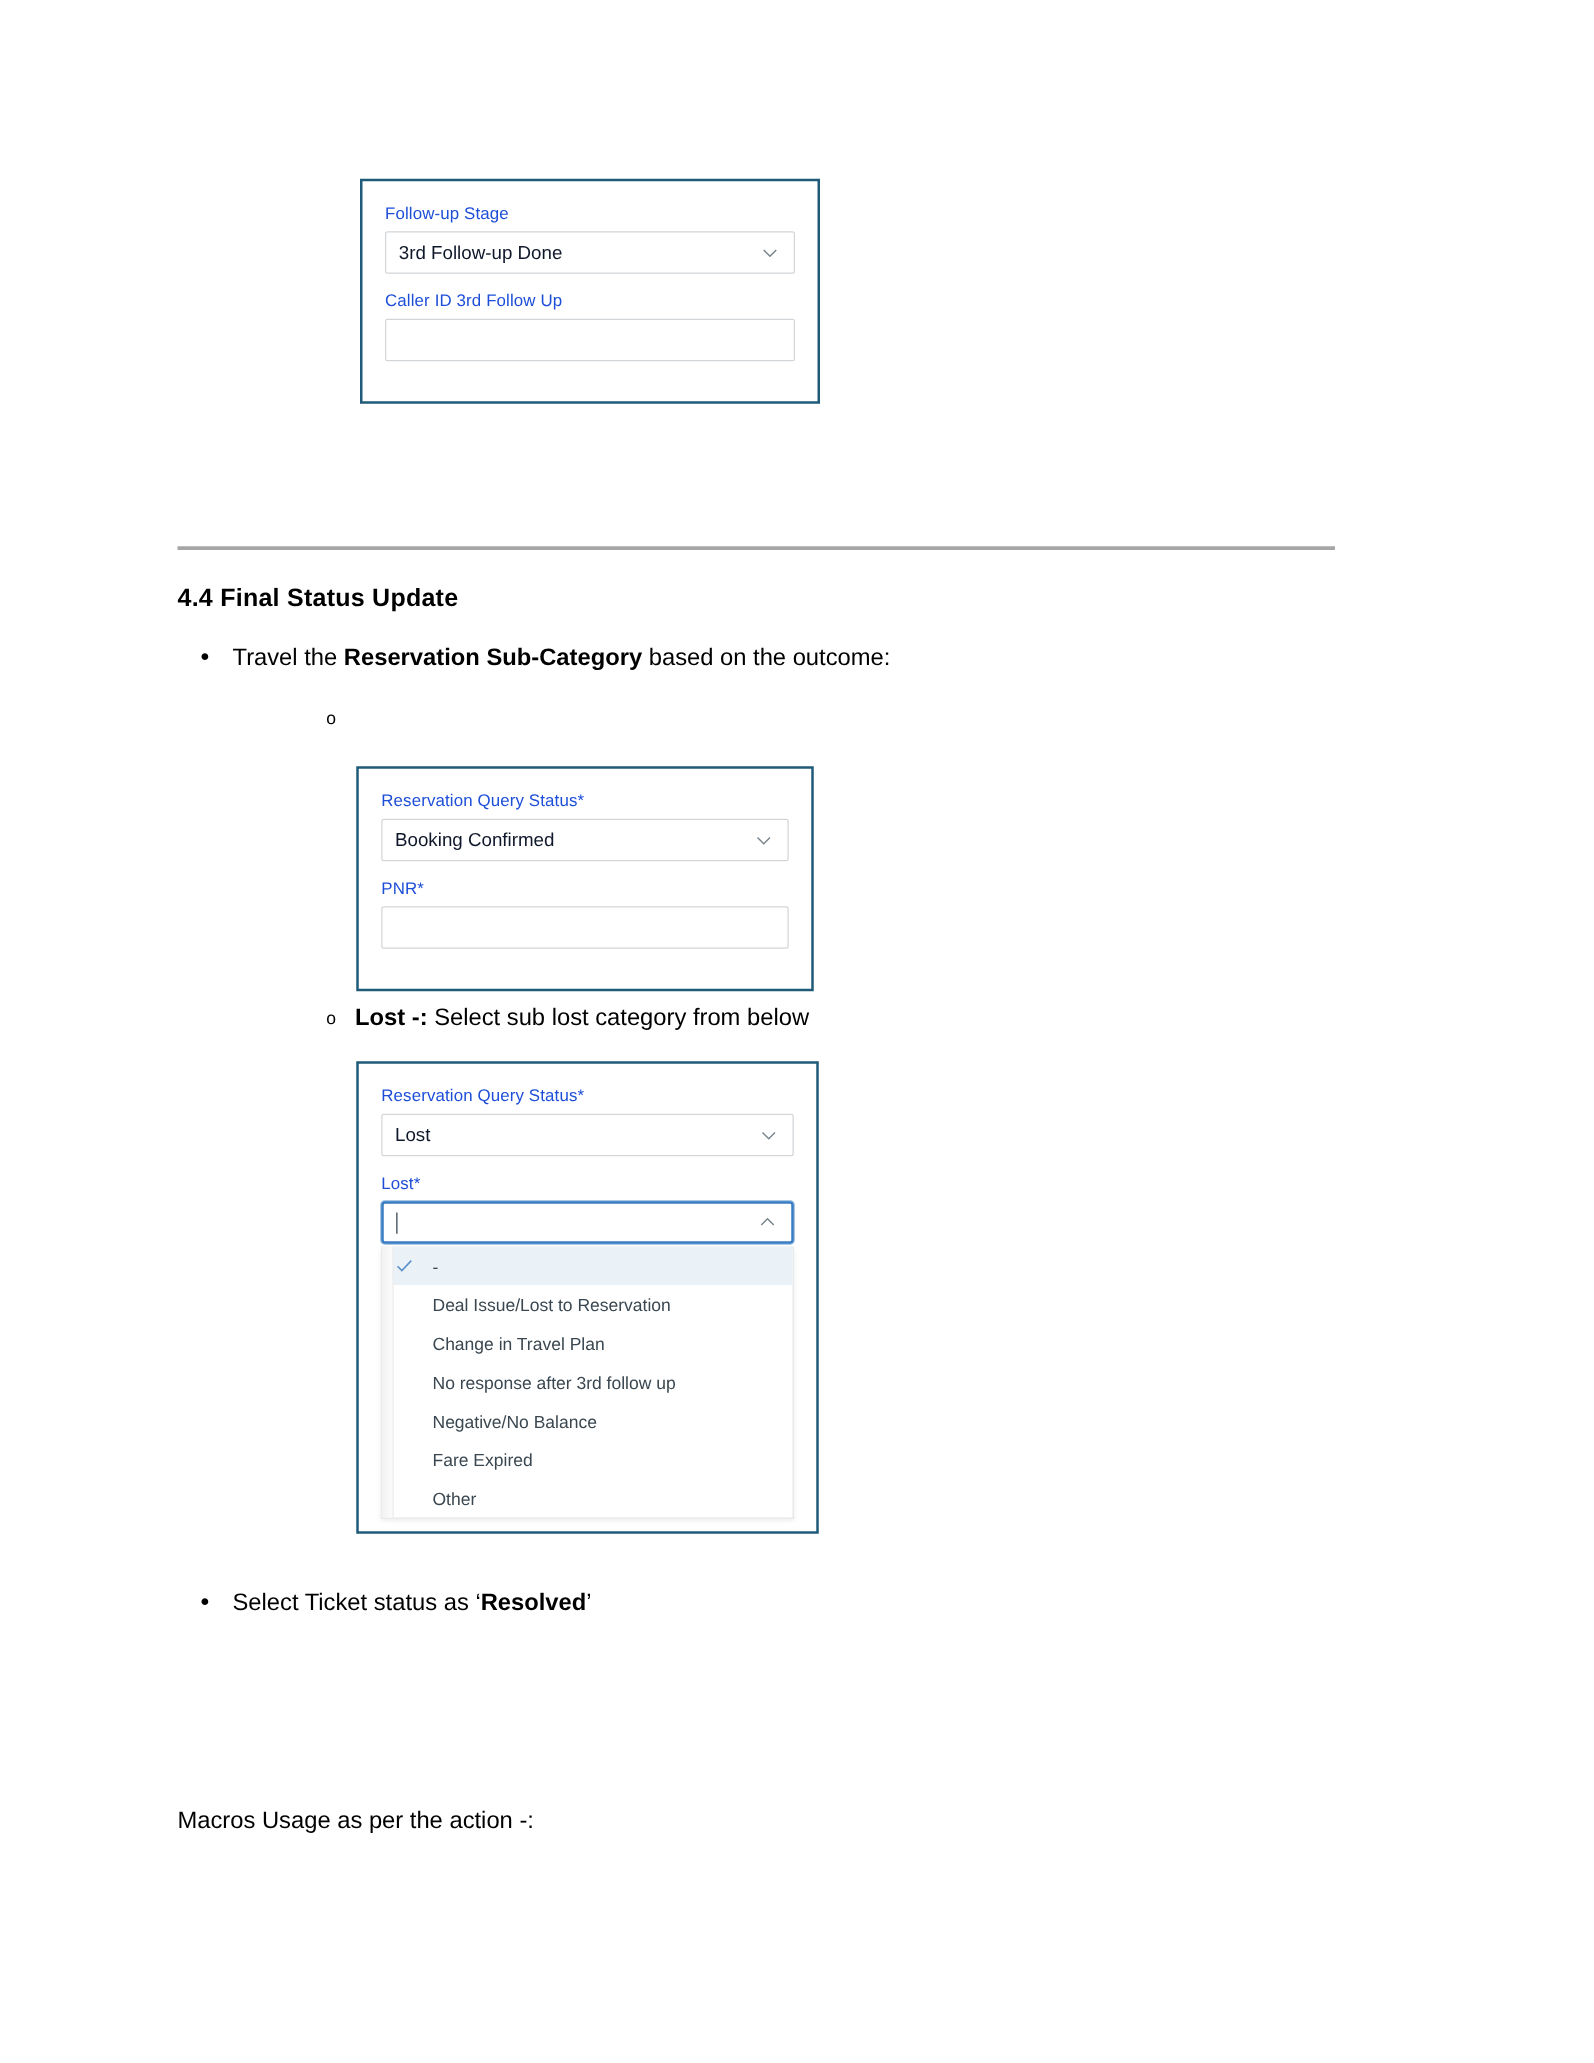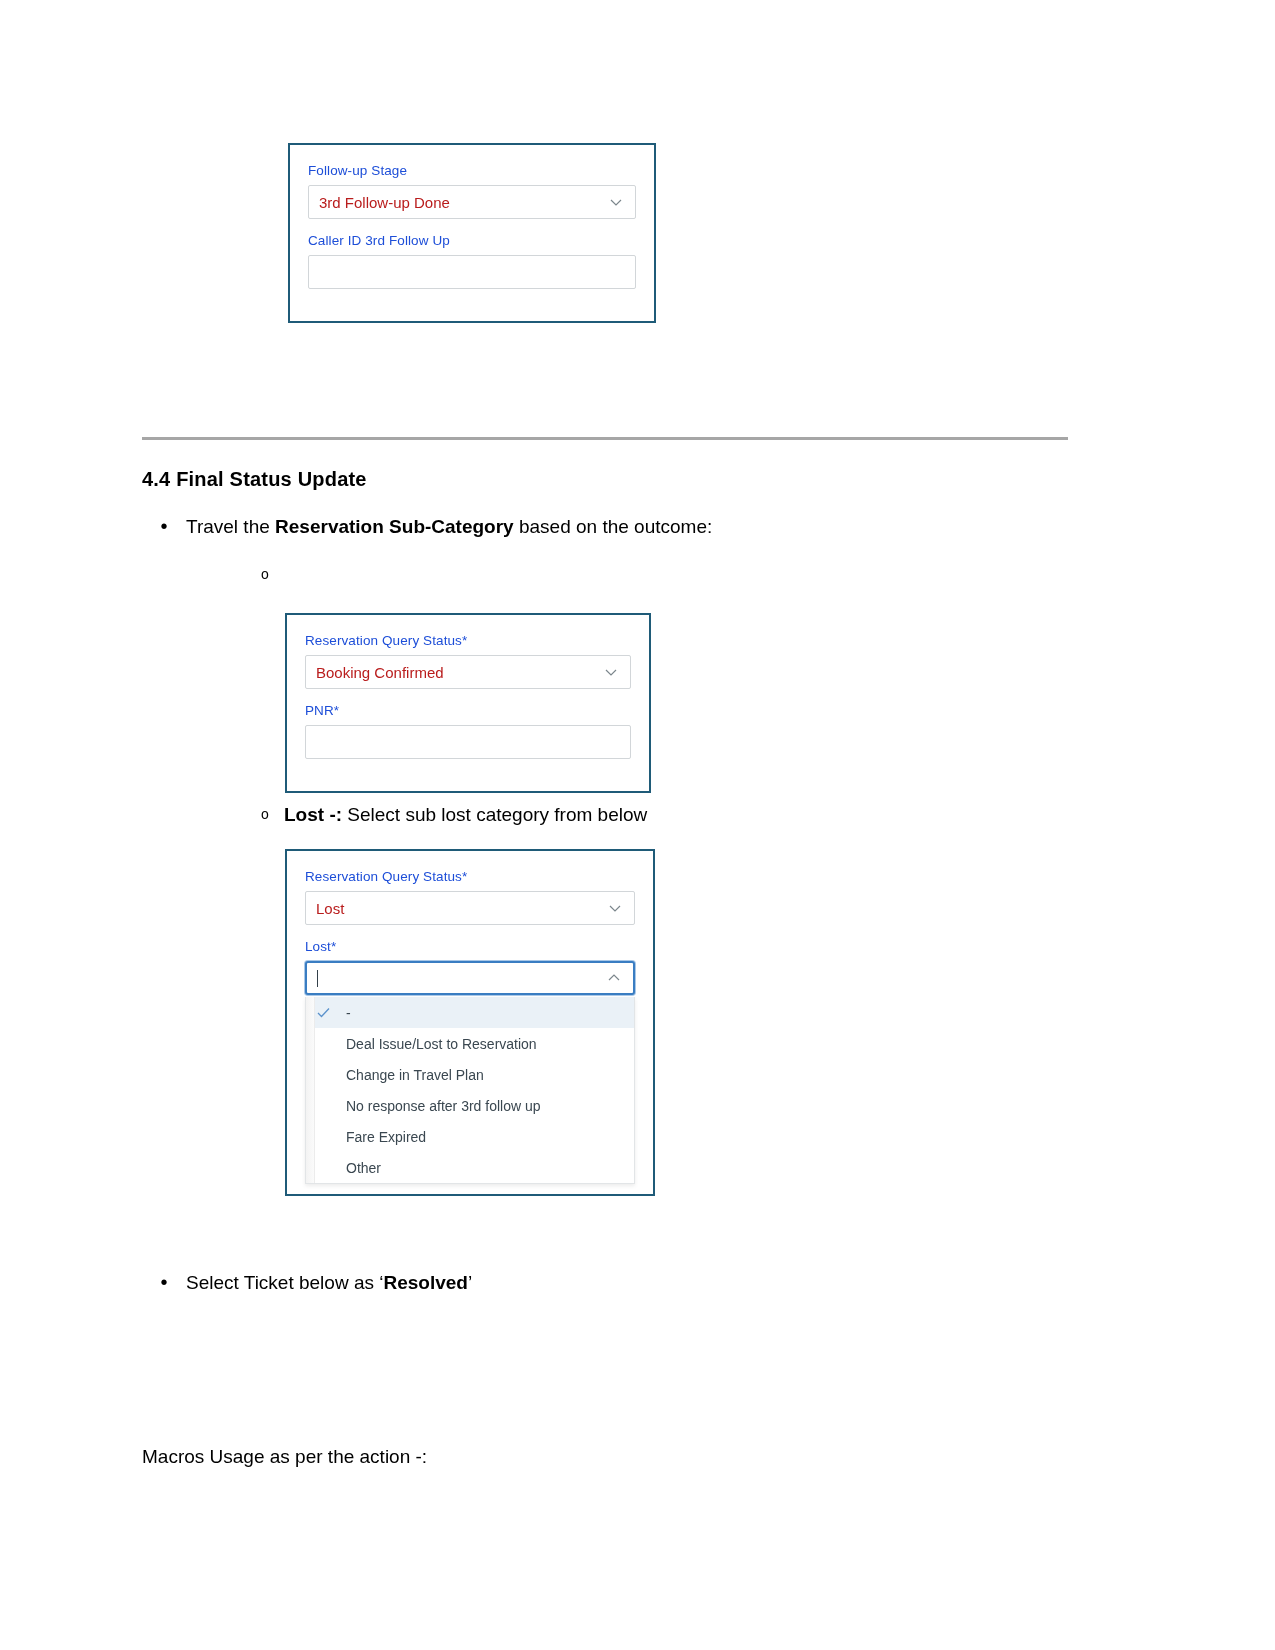--- a/index.html
+++ b/index.html
@@ -49,21 +49,21 @@
     border-radius: 2px;
     height: 34px;
     background: #ffffff;
     display: flex;
     align-items: center;
     padding: 0 10px;
     box-sizing: border-box;
   }
   .crm-input .val {
     font-size: 15px;
-    color: #b91c1c;
+    color: #0f172a;
     flex: 1;
     line-height: 1;
   }
   .crm-input .val.empty { color: #9aa4ab; }
 
   .chev {
     width: 18px;
     height: 18px;
     flex: 0 0 18px;
     color: #7b868c;
@@ -277,36 +277,40 @@
         <div class="crm-option">
           <span class="check"></span>
           <span class="otext">Change in Travel Plan</span>
         </div>
 
         <div class="crm-option">
           <span class="check"></span>
           <span class="otext">No response after 3rd follow up</span>
         </div>
 
+        <div class="crm-option">
+          <span class="check"></span>
+          <span class="otext">Negative/No Balance</span>
+        </div>
 
         <div class="crm-option">
           <span class="check"></span>
           <span class="otext">Fare Expired</span>
         </div>
 
         <div class="crm-option">
           <span class="check"></span>
           <span class="otext">Other</span>
         </div>
       </div>
     </div>
   </div>
 
   <div class="bullet-l1" style="position:absolute; left:142px; top:1270px; width:920px;">
     <span class="dot">•</span>
     <span>
-      <span>Select Ticket below as ‘</span><b>Resolved</b><span>’</span>
+      <span>Select Ticket status as ‘</span><b>Resolved</b><span>’</span>
     </span>
   </div>
 
   <div class="plain" style="position:absolute; left:142px; top:1444px; width:920px;">Macros Usage as per the action -:</div>
 
 </div>
 
 </body></html>

